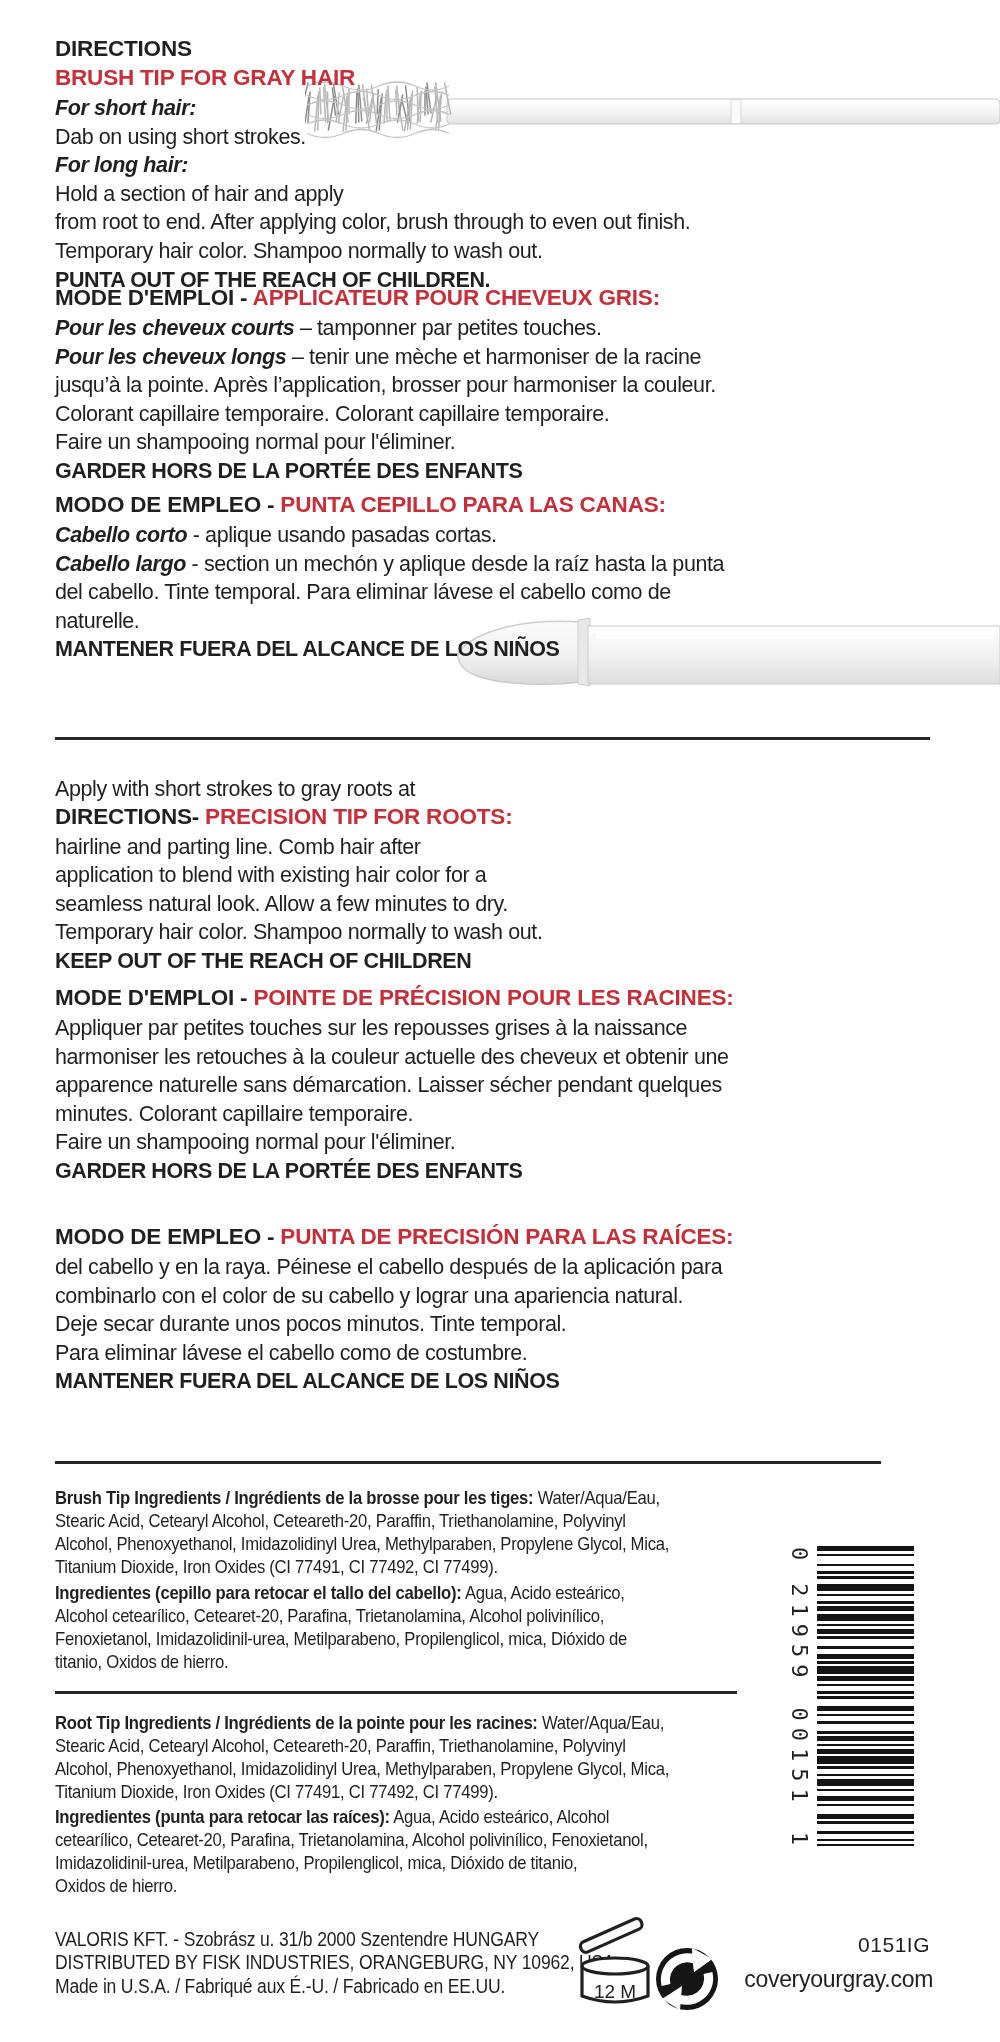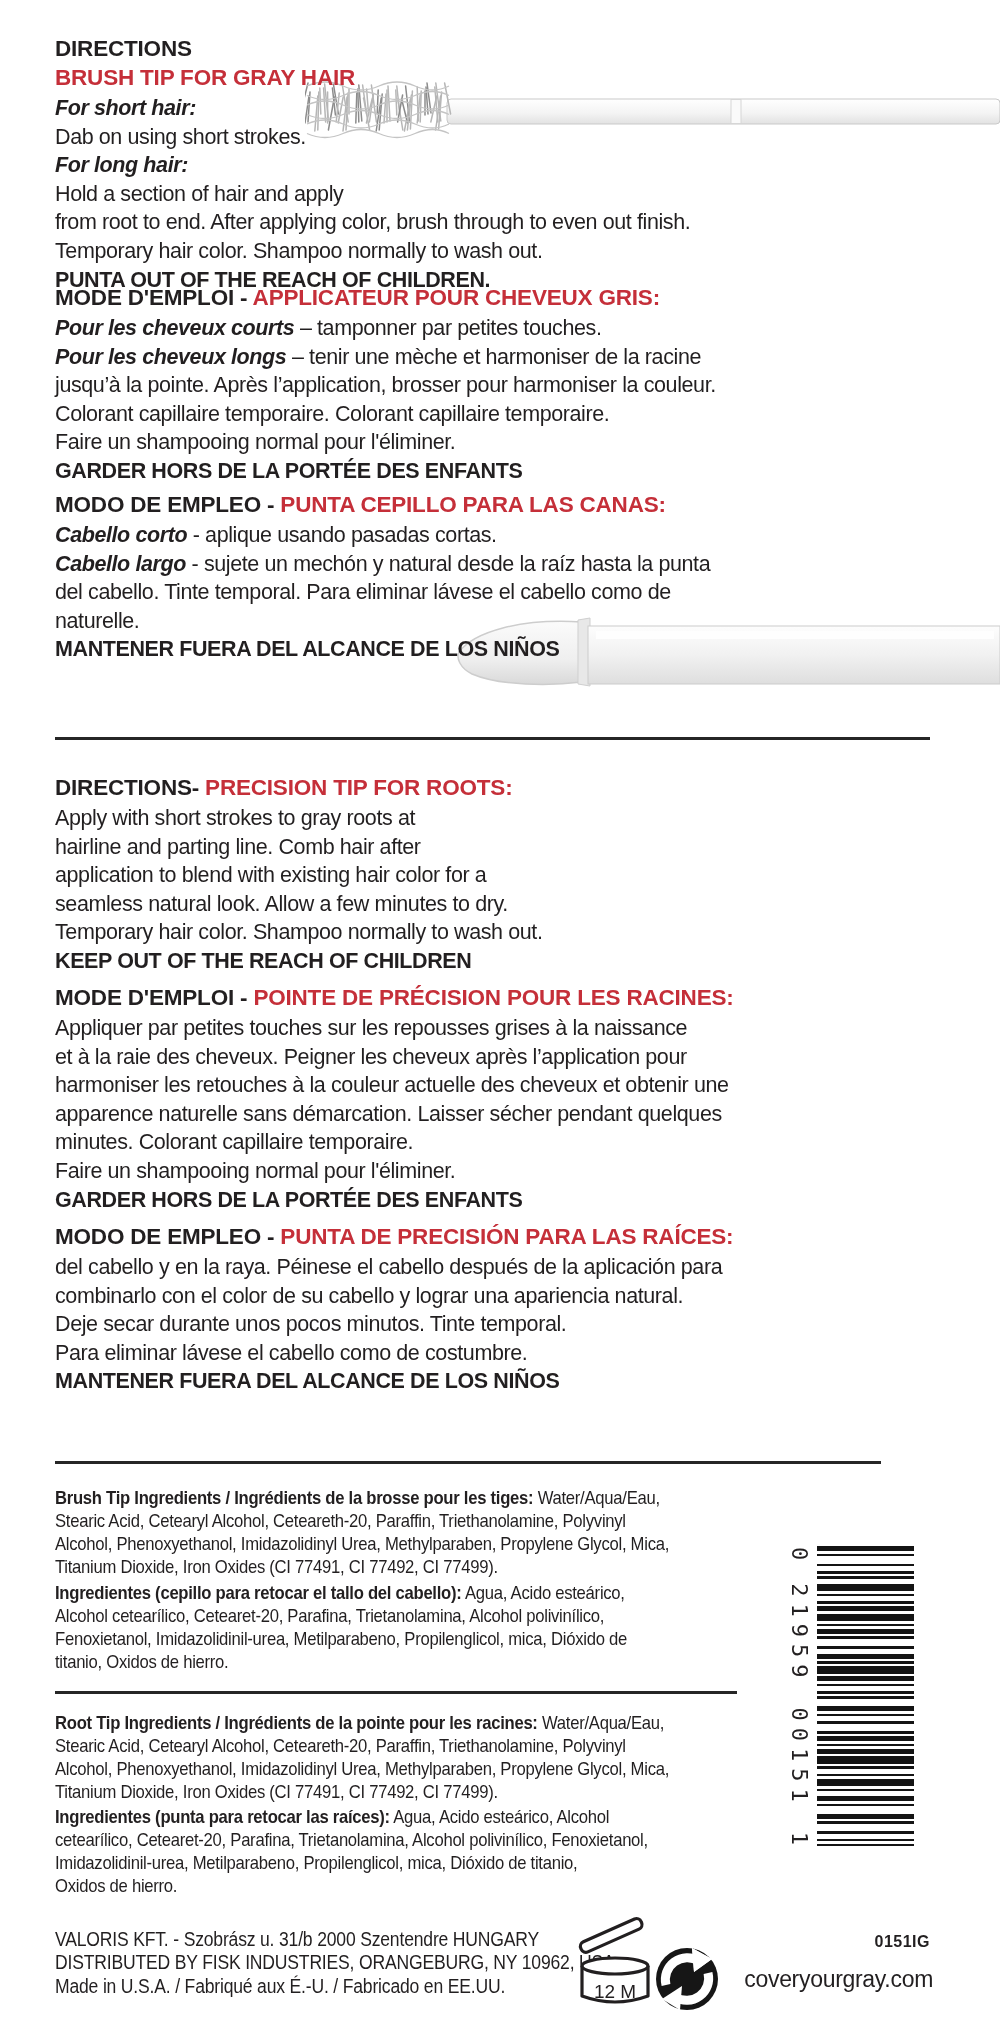--- a/index.html
+++ b/index.html
@@ -23,21 +23,21 @@
   .k{font-weight:bold;color:var(--ink);}
   .r{font-weight:bold;color:var(--red);}
   .bi{font-weight:bold;font-style:italic;}
   .p{font-weight:normal;}
   .small{transform:scaleX(0.9);transform-origin:0 0;}
   .small .line{font-size:18.5px;line-height:23px;letter-spacing:-0.3px;}
   .footer-block{transform:scaleX(0.9);transform-origin:0 0;}
   .footer-block .line{font-size:19.5px;line-height:23.4px;letter-spacing:-0.2px;white-space:nowrap;}
   .divider{position:absolute;background:#262626;}
   .right-text{position:absolute;text-align:right;white-space:nowrap;}
-  .code-text{font-size:16px;font-weight:bold;letter-spacing:0.5px;}
+  .code-text{font-size:21px;font-weight:normal;letter-spacing:0.5px;}
   .site-text{font-size:23px;font-weight:normal;letter-spacing:-0.3px;}
   
   .barcode-rot{
     position:absolute;left:700px;top:1632px;width:300px;height:128px;
     transform:rotate(90deg);
   }
   .bars{width:300px;height:97px;display:flex;overflow:hidden;}
   .bars div{height:100%;}
   .bdigits{
     width:300px;height:30px;display:flex;align-items:flex-end;
@@ -162,41 +162,40 @@
       <div class="line"><span class="bi">Pour les cheveux courts</span><span class="p"> – tamponner par petites touches.</span></div>
       <div class="line"><span class="bi">Pour les cheveux longs</span><span class="p"> – tenir une mèche et harmoniser de la racine</span></div>
       <div class="line"><span class="p">jusqu’à la pointe. Après l’application, brosser pour harmoniser la couleur.</span></div>
       <div class="line"><span class="p">Colorant capillaire temporaire. Colorant capillaire temporaire.</span></div>
       <div class="line"><span class="p">Faire un shampooing normal pour l'éliminer.</span></div>
       <div class="line"><span class="k">GARDER HORS DE LA PORTÉE DES ENFANTS</span></div>
     </div>
   <div class="sec big" style="top:492px">
       <div class="line head"><span class="k">MODO DE EMPLEO - </span><span class="r">PUNTA CEPILLO PARA LAS CANAS:</span></div>
       <div class="line"><span class="bi">Cabello corto</span><span class="p"> - aplique usando pasadas cortas.</span></div>
-      <div class="line"><span class="bi">Cabello largo</span><span class="p"> - sujete un mechón y natural desde la raíz hasta la punta</span></div>
+      <div class="line"><span class="bi">Cabello largo</span><span class="p"> - section un mechón y aplique desde la raíz hasta la punta</span></div>
       <div class="line"><span class="p">del cabello. Tinte temporal. Para eliminar lávese el cabello como de</span></div>
       <div class="line"><span class="p">naturelle.</span></div>
       <div class="line"><span class="k">MANTENER FUERA DEL ALCANCE DE LOS NIÑOS</span></div>
     </div>
 
   <div class="divider" style="left:55px;top:737px;width:875px;height:2.5px;"></div>
 
   <div class="sec big" style="top:775px">
+      <div class="line"><span class="p">Apply with short strokes to gray roots at</span></div>
       <div class="line head"><span class="k">DIRECTIONS- </span><span class="r">PRECISION TIP FOR ROOTS:</span></div>
-      <div class="line"><span class="p">Apply with short strokes to gray roots at</span></div>
       <div class="line"><span class="p">hairline and parting line. Comb hair after</span></div>
       <div class="line"><span class="p">application to blend with existing hair color for a</span></div>
       <div class="line"><span class="p">seamless natural look. Allow a few minutes to dry.</span></div>
       <div class="line"><span class="p">Temporary hair color. Shampoo normally to wash out.</span></div>
       <div class="line"><span class="k">KEEP OUT OF THE REACH OF CHILDREN</span></div>
     </div>
   <div class="sec big" style="top:985px">
       <div class="line head"><span class="k">MODE D'EMPLOI - </span><span class="r">POINTE DE PRÉCISION POUR LES RACINES:</span></div>
       <div class="line"><span class="p">Appliquer par petites touches sur les repousses grises à la naissance</span></div>
-      <div class="line"><span class="p">et à la raie des cheveux. Peigner les cheveux après l’application pour</span></div>
       <div class="line"><span class="p">harmoniser les retouches à la couleur actuelle des cheveux et obtenir une</span></div>
       <div class="line"><span class="p">apparence naturelle sans démarcation. Laisser sécher pendant quelques</span></div>
       <div class="line"><span class="p">minutes. Colorant capillaire temporaire.</span></div>
       <div class="line"><span class="p">Faire un shampooing normal pour l'éliminer.</span></div>
       <div class="line"><span class="k">GARDER HORS DE LA PORTÉE DES ENFANTS</span></div>
     </div>
   <div class="sec big" style="top:1224px">
       <div class="line head"><span class="k">MODO DE EMPLEO - </span><span class="r">PUNTA DE PRECISIÓN PARA LAS RAÍCES:</span></div>
       <div class="line"><span class="p">del cabello y en la raya. Péinese el cabello después de la aplicación para</span></div>
       <div class="line"><span class="p">combinarlo con el color de su cabello y lograr una apariencia natural.</span></div>

